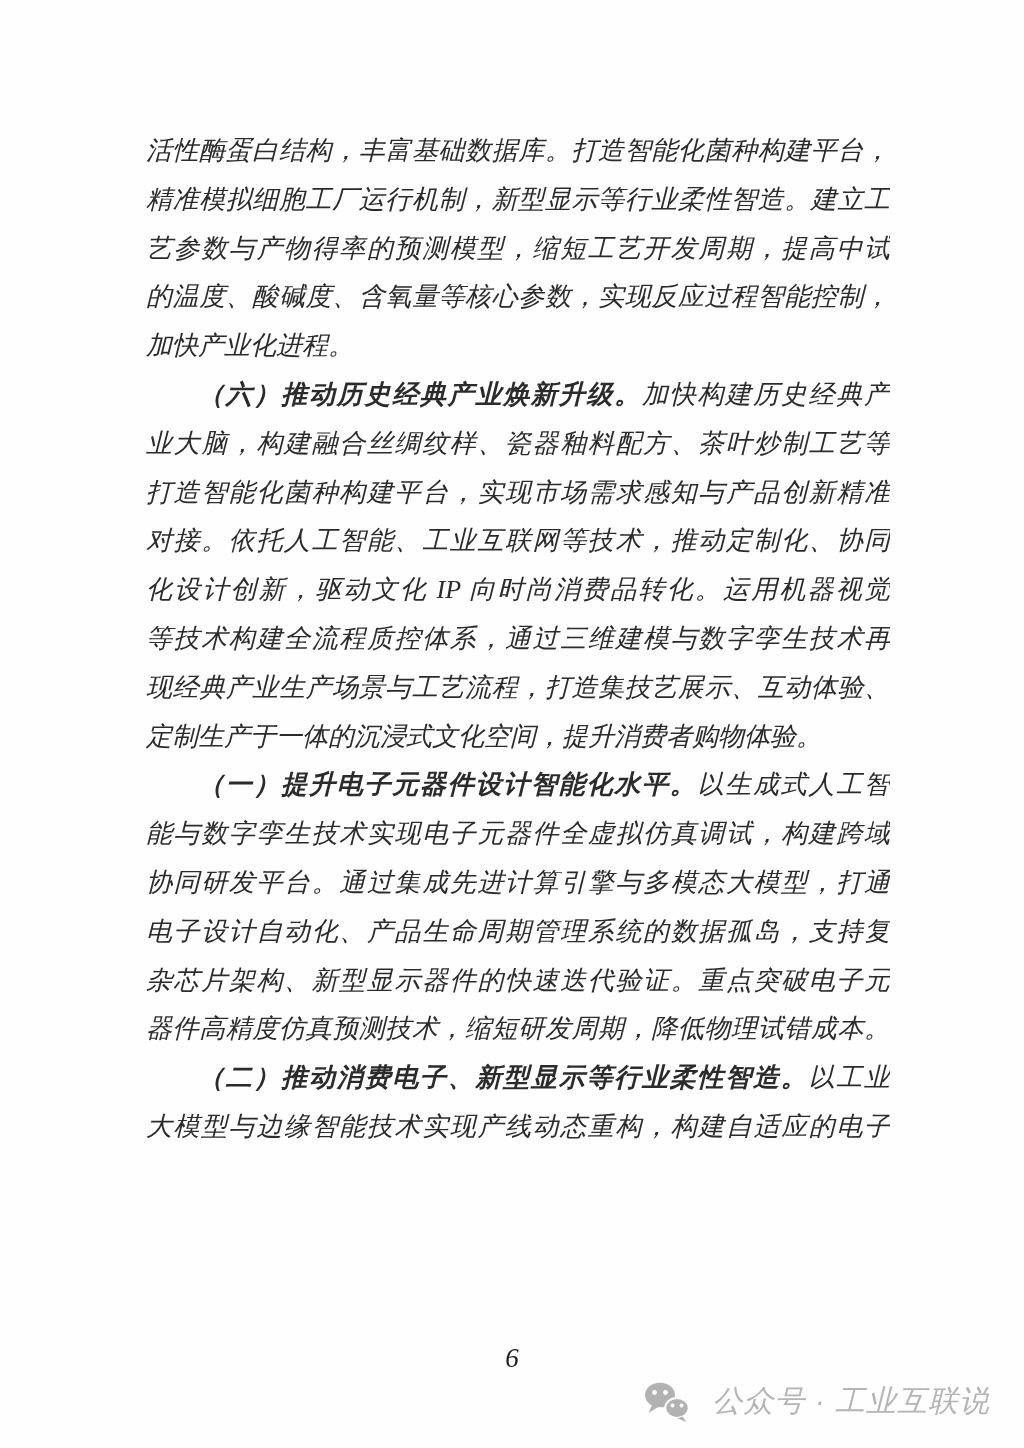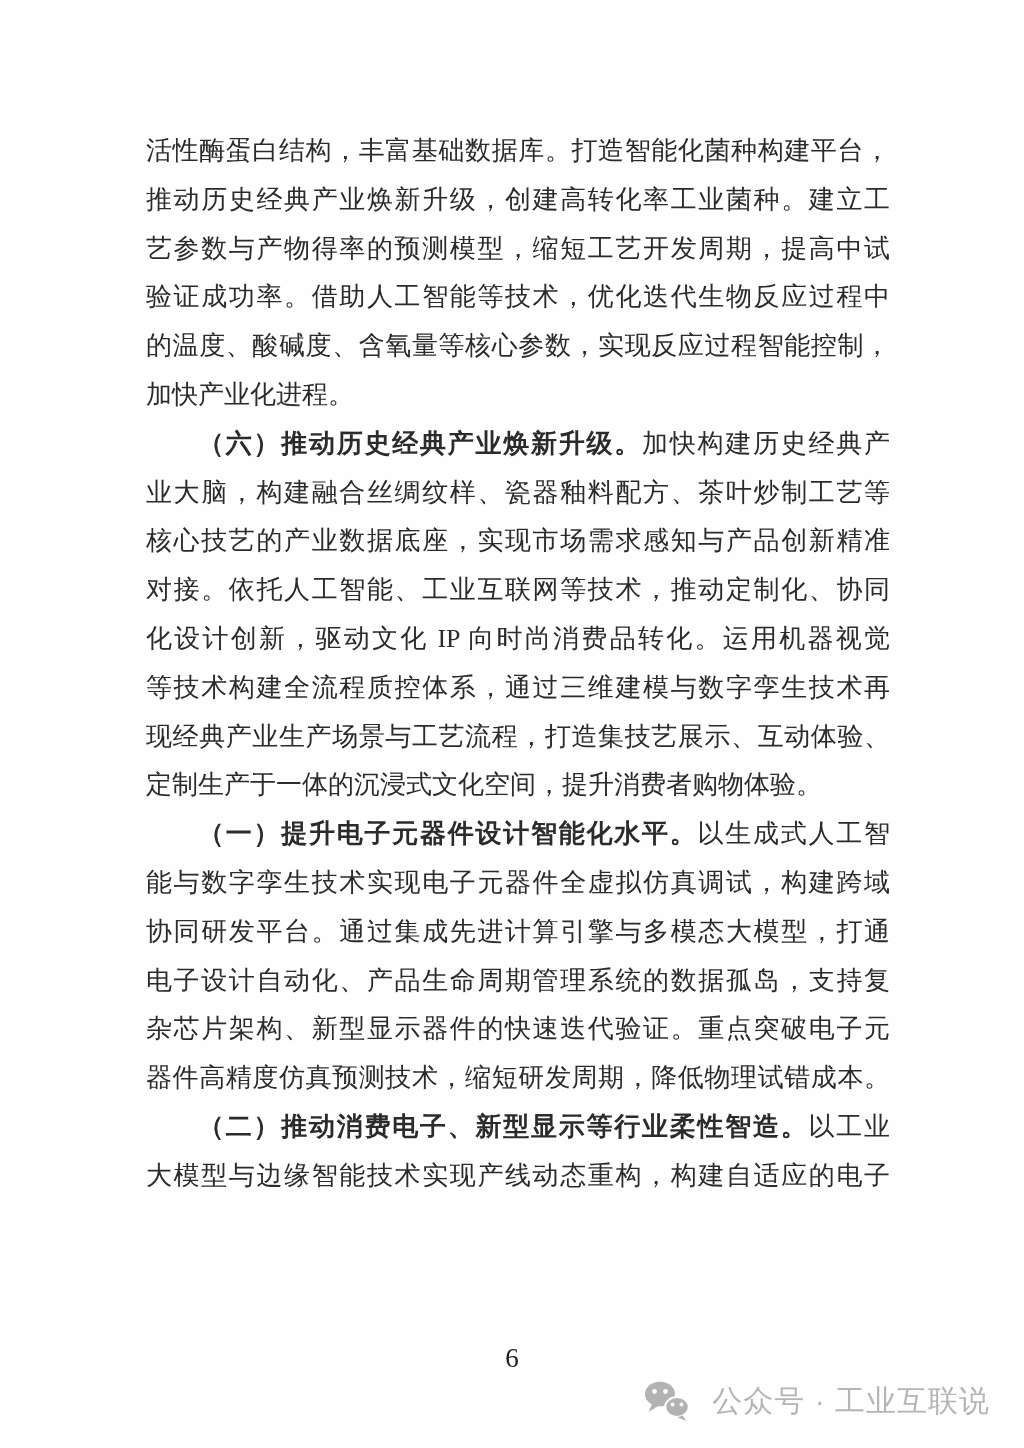--- a/index.html
+++ b/index.html
@@ -8,20 +8,21 @@
     background: #ffffff;
   }
   .page {
     position: relative;
     width: 1024px;
     height: 1448px;
     background: #fefefe;
     overflow: hidden;
     font-family: "Liberation Serif", "DejaVu Serif", serif;
     color: #2b2b2b;
+    font-style: italic;
   }
   .content {
     position: absolute;
     left: 146px;
     top: 127px;
     width: 744px;
   }
   .line {
     font-size: 26px;
     line-height: 48.8px;
@@ -56,49 +57,48 @@
     text-align: center;
     font-size: 27px;
     line-height: 40px;
     color: #1f1f1f;
   }
   .footer {
     position: absolute;
     top: 1381px;
     right: 34px;
     display: flex;
-    align-items: flex-start;
+    align-items: center;
     gap: 22px;
     font-family: "Liberation Sans", "DejaVu Sans", sans-serif;
     font-size: 30px;
     letter-spacing: 1px;
   }
   .footer .wmark-text {
     color: #b5b5b5;
   }
   .footer .icon-wrap {
     display: inline-flex;
     align-items: center;
   }
 </style>
 </head>
 <body>
 
 <div class="page">
 
   <div class="content">
       <div class="line justify"><span>活性酶蛋白结构，丰富基础数据库。打造智能化菌种构建平台，</span></div>
-      <div class="line justify"><span>推动历史经典产业焕新升级，创建高转化率工业菌种。建立工</span></div>
+      <div class="line justify"><span>精准模拟细胞工厂运行机制，新型显示等行业柔性智造。建立工</span></div>
       <div class="line justify"><span>艺参数与产物得率的预测模型，缩短工艺开发周期，提高中试</span></div>
-      <div class="line justify"><span>验证成功率。借助人工智能等技术，优化迭代生物反应过程中</span></div>
       <div class="line justify"><span>的温度、酸碱度、含氧量等核心参数，实现反应过程智能控制，</span></div>
       <div class="line plain"><span>加快产业化进程。</span></div>
       <div class="line justify indent"><span class="bold">（六）推动历史经典产业焕新升级。</span><span>加快构建历史经典产</span></div>
       <div class="line justify"><span>业大脑，构建融合丝绸纹样、瓷器釉料配方、茶叶炒制工艺等</span></div>
-      <div class="line justify"><span>核心技艺的产业数据底座，实现市场需求感知与产品创新精准</span></div>
+      <div class="line justify"><span>打造智能化菌种构建平台，实现市场需求感知与产品创新精准</span></div>
       <div class="line justify"><span>对接。依托人工智能、工业互联网等技术，推动定制化、协同</span></div>
       <div class="line justify"><span>化设计创新，驱动文化 IP 向时尚消费品转化。运用机器视觉</span></div>
       <div class="line justify"><span>等技术构建全流程质控体系，通过三维建模与数字孪生技术再</span></div>
       <div class="line justify"><span>现经典产业生产场景与工艺流程，打造集技艺展示、互动体验、</span></div>
       <div class="line plain"><span>定制生产于一体的沉浸式文化空间，提升消费者购物体验。</span></div>
       <div class="line justify indent"><span class="bold">（一）提升电子元器件设计智能化水平。</span><span>以生成式人工智</span></div>
       <div class="line justify"><span>能与数字孪生技术实现电子元器件全虚拟仿真调试，构建跨域</span></div>
       <div class="line justify"><span>协同研发平台。通过集成先进计算引擎与多模态大模型，打通</span></div>
       <div class="line justify"><span>电子设计自动化、产品生命周期管理系统的数据孤岛，支持复</span></div>
       <div class="line justify"><span>杂芯片架构、新型显示器件的快速迭代验证。重点突破电子元</span></div>

